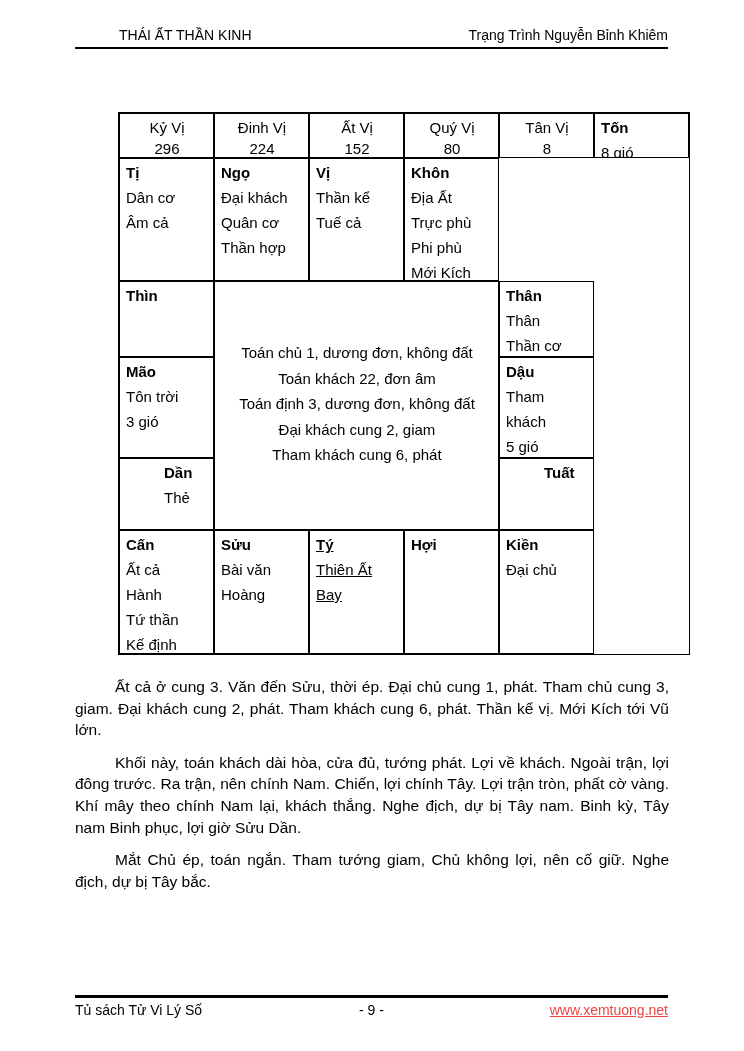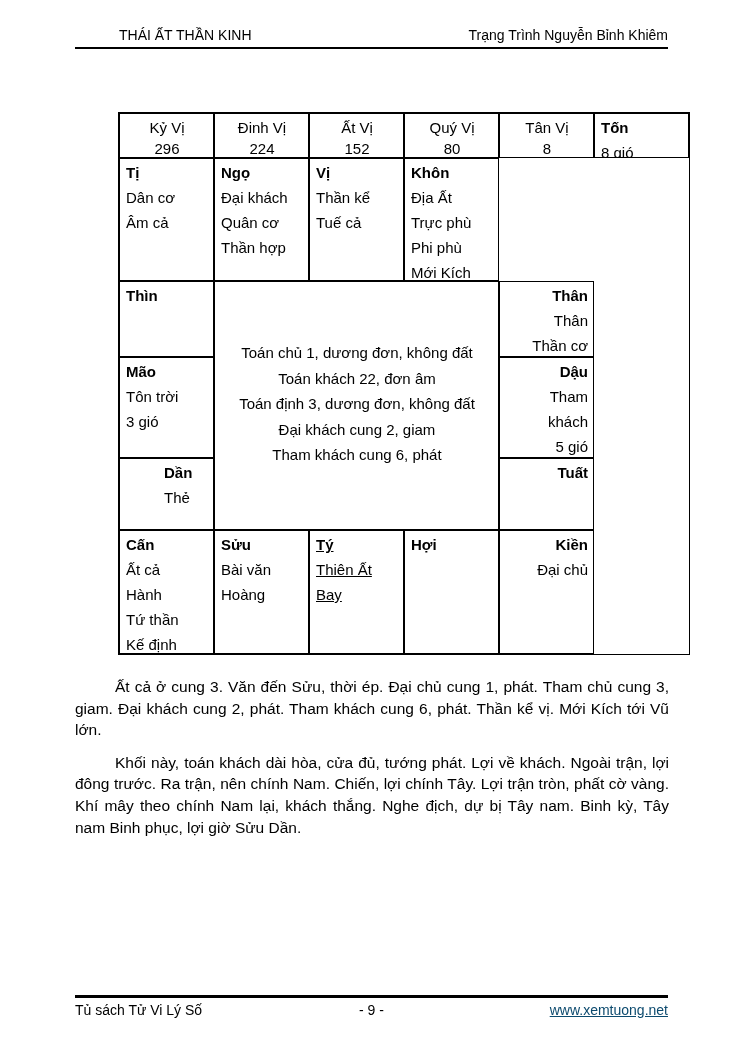--- a/index.html
+++ b/index.html
@@ -16,38 +16,38 @@
           border: 1px solid #000; display: grid;
           grid-template-columns: repeat(6, 1fr);
           grid-template-rows: 45px 123px 76px 101px 72px auto;
           font-size: 15px; }
   .cell { border: 1px solid #000; padding: 1px 5px 1px 6px; overflow: hidden; }
   .cell-top { text-align: center; padding-top: 3px; }
   .cell-top .lbl, .cell-top .val { line-height: 21px; }
   .ct { font-weight: 700; line-height: 25px; }
   .cl { line-height: 25px; white-space: pre-wrap; }
   .col1 { grid-column: 1; } .col2 { grid-column: 2; } .col3 { grid-column: 3; text-decoration: underline; }
-  .col4 { grid-column: 4; } .col5 { grid-column: 5; text-align: right; }
+  .col4 { grid-column: 4; } .col5 { grid-column: 5; }
   .row3 { grid-row: 3; } .row4 { grid-row: 4; } .row5 { grid-row: 5; padding-left: 44px; } .row6 { grid-row: 6; }
   .center-cell { grid-column: 2 / 5; grid-row: 3 / 6; text-align: center; padding-top: 33px; }
   .center-title { line-height: 22px; }
   .center-lines { margin-top: 25px; }
   .center-lines .cl { line-height: 25.5px; }
 
   
   .paras { position: absolute; left: 75px; top: 676px; width: 594px; font-size: 15.5px; }
   .paras p { text-align: justify; text-indent: 40px; line-height: 21.6px; margin-bottom: 11px; }
 
   
   .ftr-rule { position: absolute; left: 75px; right: 76px; top: 995px; height: 3px; background: #000; }
   .ftr { position: absolute; left: 75px; right: 76px; top: 1002px; display: flex; font-size: 14px; align-items: baseline; justify-content: flex-end; }
   .ftr > * { flex: 1; }
   .ftr .fc { text-align: center; }
   .ftr .fr { text-align: right; }
-  .ftr a { color: #0c4a6e; text-decoration: underline; }
+  .ftr a { color: #ef4444; text-decoration: underline; }
 </style>
 </head>
 <body>
 
 <div class="page">
 
   <div class="hdr">
     <span>THÁI ẤT THẦN KINH</span>
     <span>Trạng Trình Nguyễn Bỉnh Khiêm</span>
   </div>
@@ -164,20 +164,21 @@
     </div>
     <div class="cell col5 row6">
       <div class="ct">Kiền</div>
       <div class="cl">Đại chủ</div>
     </div>
   </div>
 
   <div class="paras">
     <p>Ất cả ở cung 3. Văn đến Sửu, thời ép. Đại chủ cung 1, phát. Tham chủ cung 3, giam. Đại khách cung 2, phát. Tham khách cung 6, phát. Thần kể vị. Mới Kích tới Vũ lớn.</p>
     <p>Khối này, toán khách dài hòa, cửa đủ, tướng phát. Lợi về khách. Ngoài trận, lợi đông trước. Ra trận, nên chính Nam. Chiến, lợi chính Tây. Lợi trận tròn, phất cờ vàng. Khí mây theo chính Nam lại, khách thắng. Nghe địch, dự bị Tây nam. Binh kỳ, Tây nam Binh phục, lợi giờ Sửu Dần.</p>
+    <p>Mắt Chủ ép, toán ngắn. Tham tướng giam, Chủ không lợi, nên cố giữ. Nghe địch, dự bị Tây bắc.</p>
   </div>
 
   <div class="ftr-rule"></div>
   <div class="ftr">
     <span>Tủ sách Tử Vi Lý Số</span>
     <span class="fc">- 9 -</span>
     <span class="fr"><a href="#">www.xemtuong.net</a></span>
   </div>
 
 </div>

